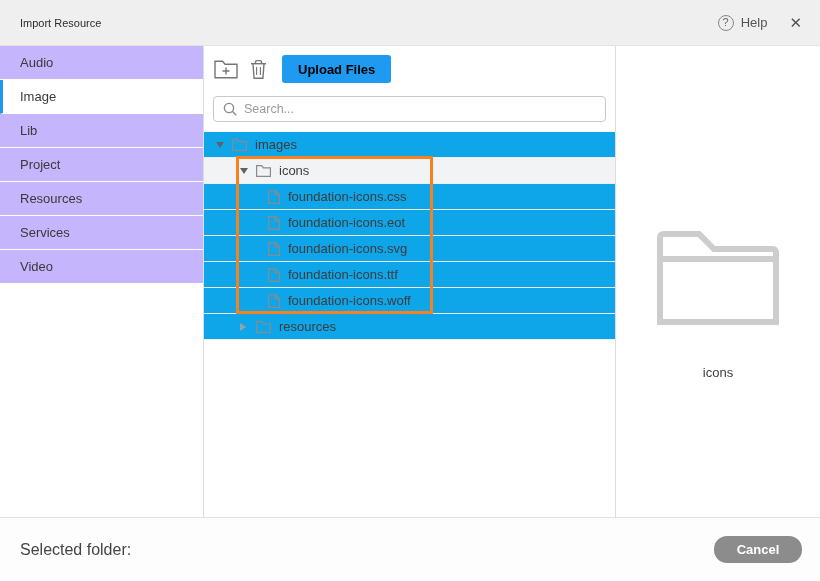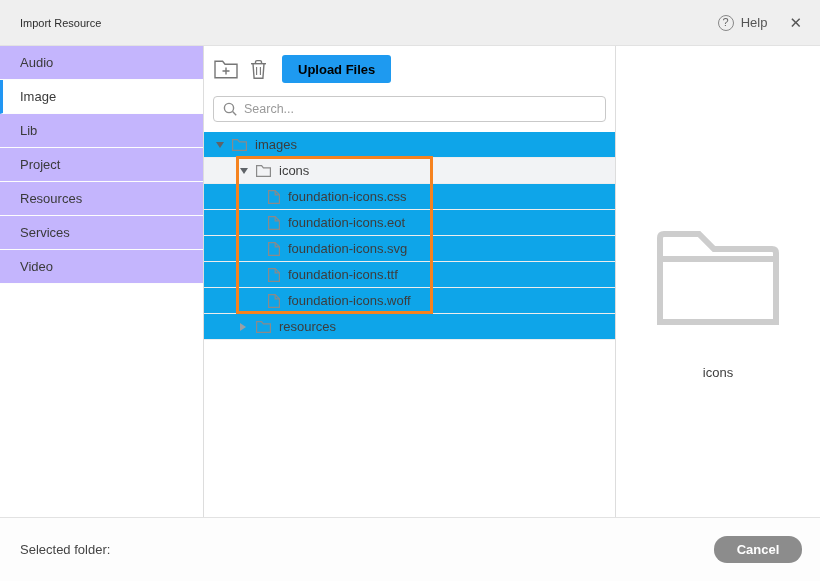--- a/index.html
+++ b/index.html
@@ -72,21 +72,21 @@
   }
   
   .preview { flex:1; background:#fff; display:flex; flex-direction:column; align-items:center; }
   .preview-ico { margin-top:185px; }
   .preview-label { margin-top:36px; font-size:13px; color:#3d3d3d; }
   
   .footer {
     height:64px; border-top:1px solid #e2e2e2; background:#fdfdfd;
     display:flex; align-items:center; padding:0 18px 0 20px;
   }
-  .footer-label { font-size:13px; color:#444; margin-right:10px; white-space:nowrap; }
+  .footer-label { font-size:16px; color:#444; margin-right:10px; white-space:nowrap; }
   .footer-input {
     width:503px; height:26px; background:#f1f1f1; border:1px solid #d9d9d9;
     font-size:13px; color:#4f4f4f; padding:0 12px;
     font-family:"Liberation Sans", sans-serif; outline:none;
   }
   .cancel-btn {
     margin-left:auto; width:88px; height:27px; background:#8c8c8c; color:#fff;
     border:none; border-radius:13px; font-size:13px; font-weight:bold;
     font-family:"Liberation Sans", sans-serif; cursor:pointer;
   }

